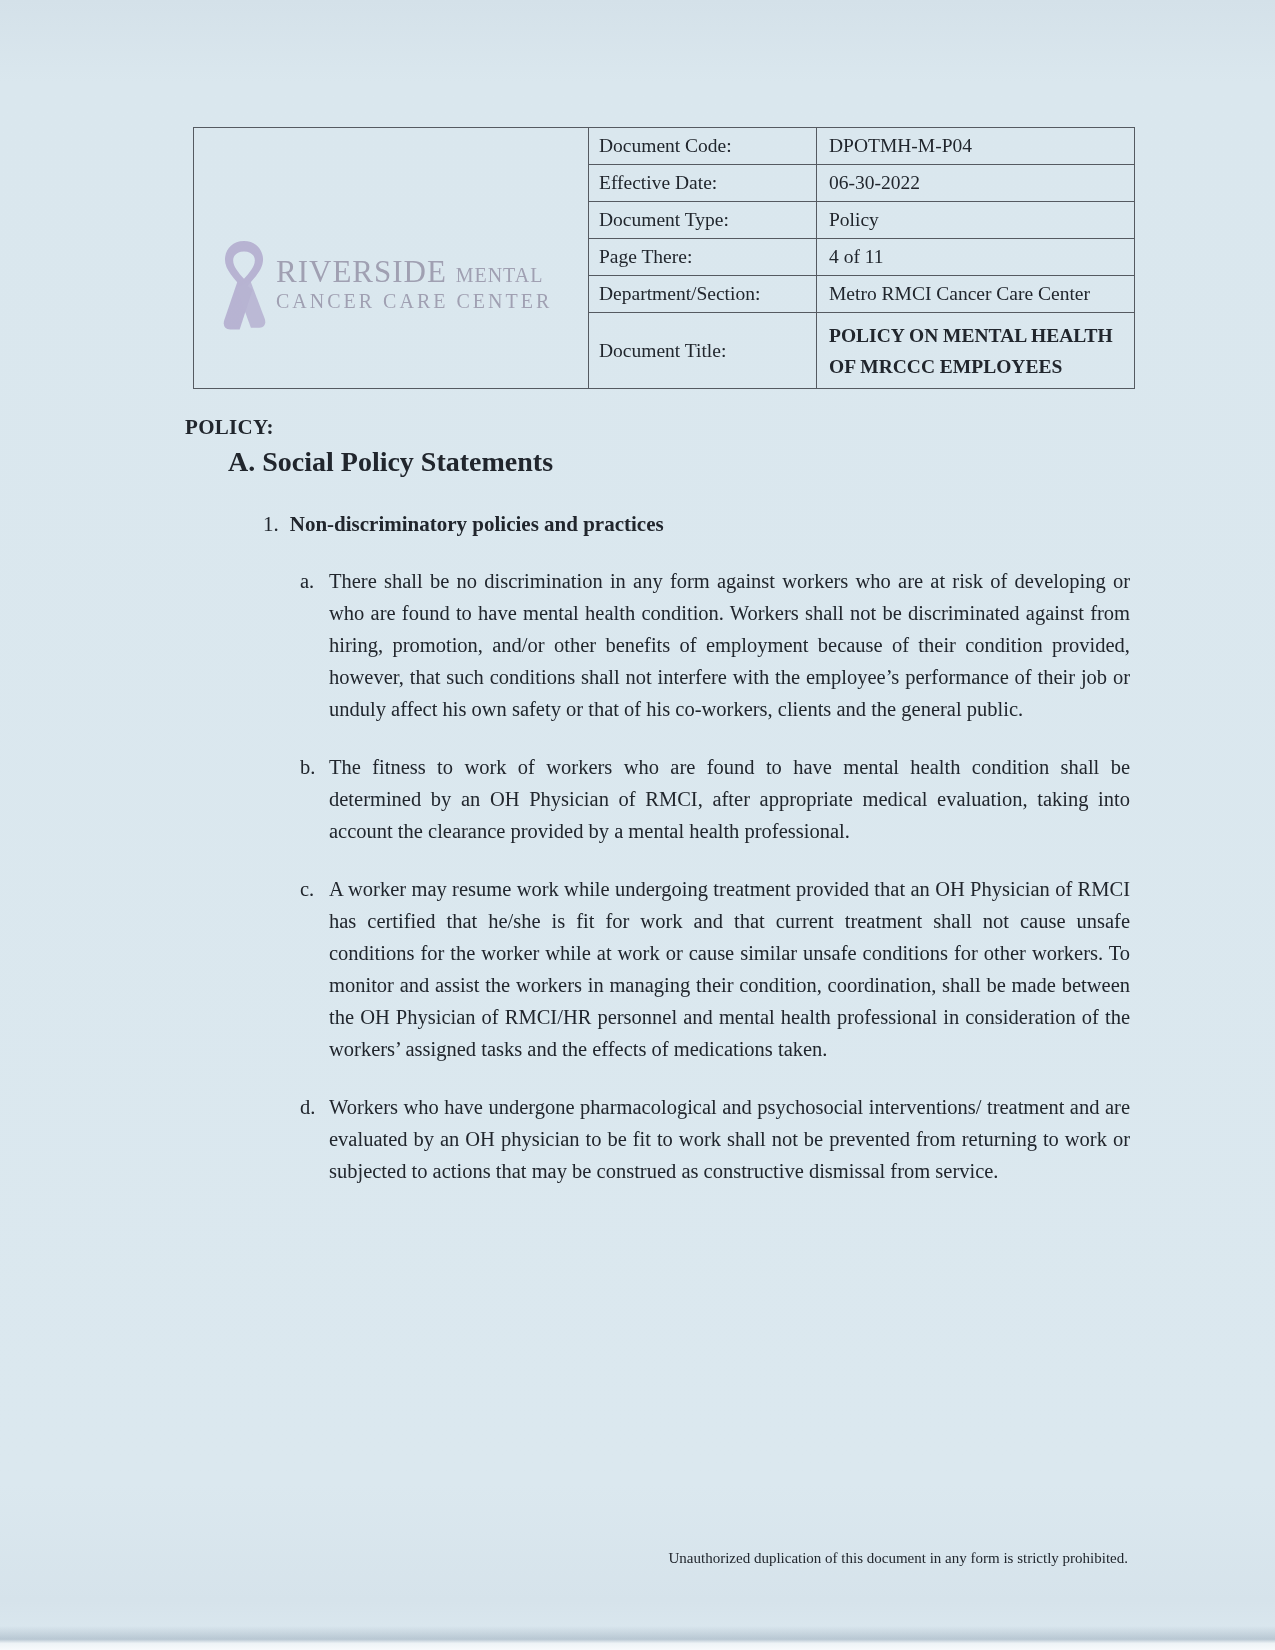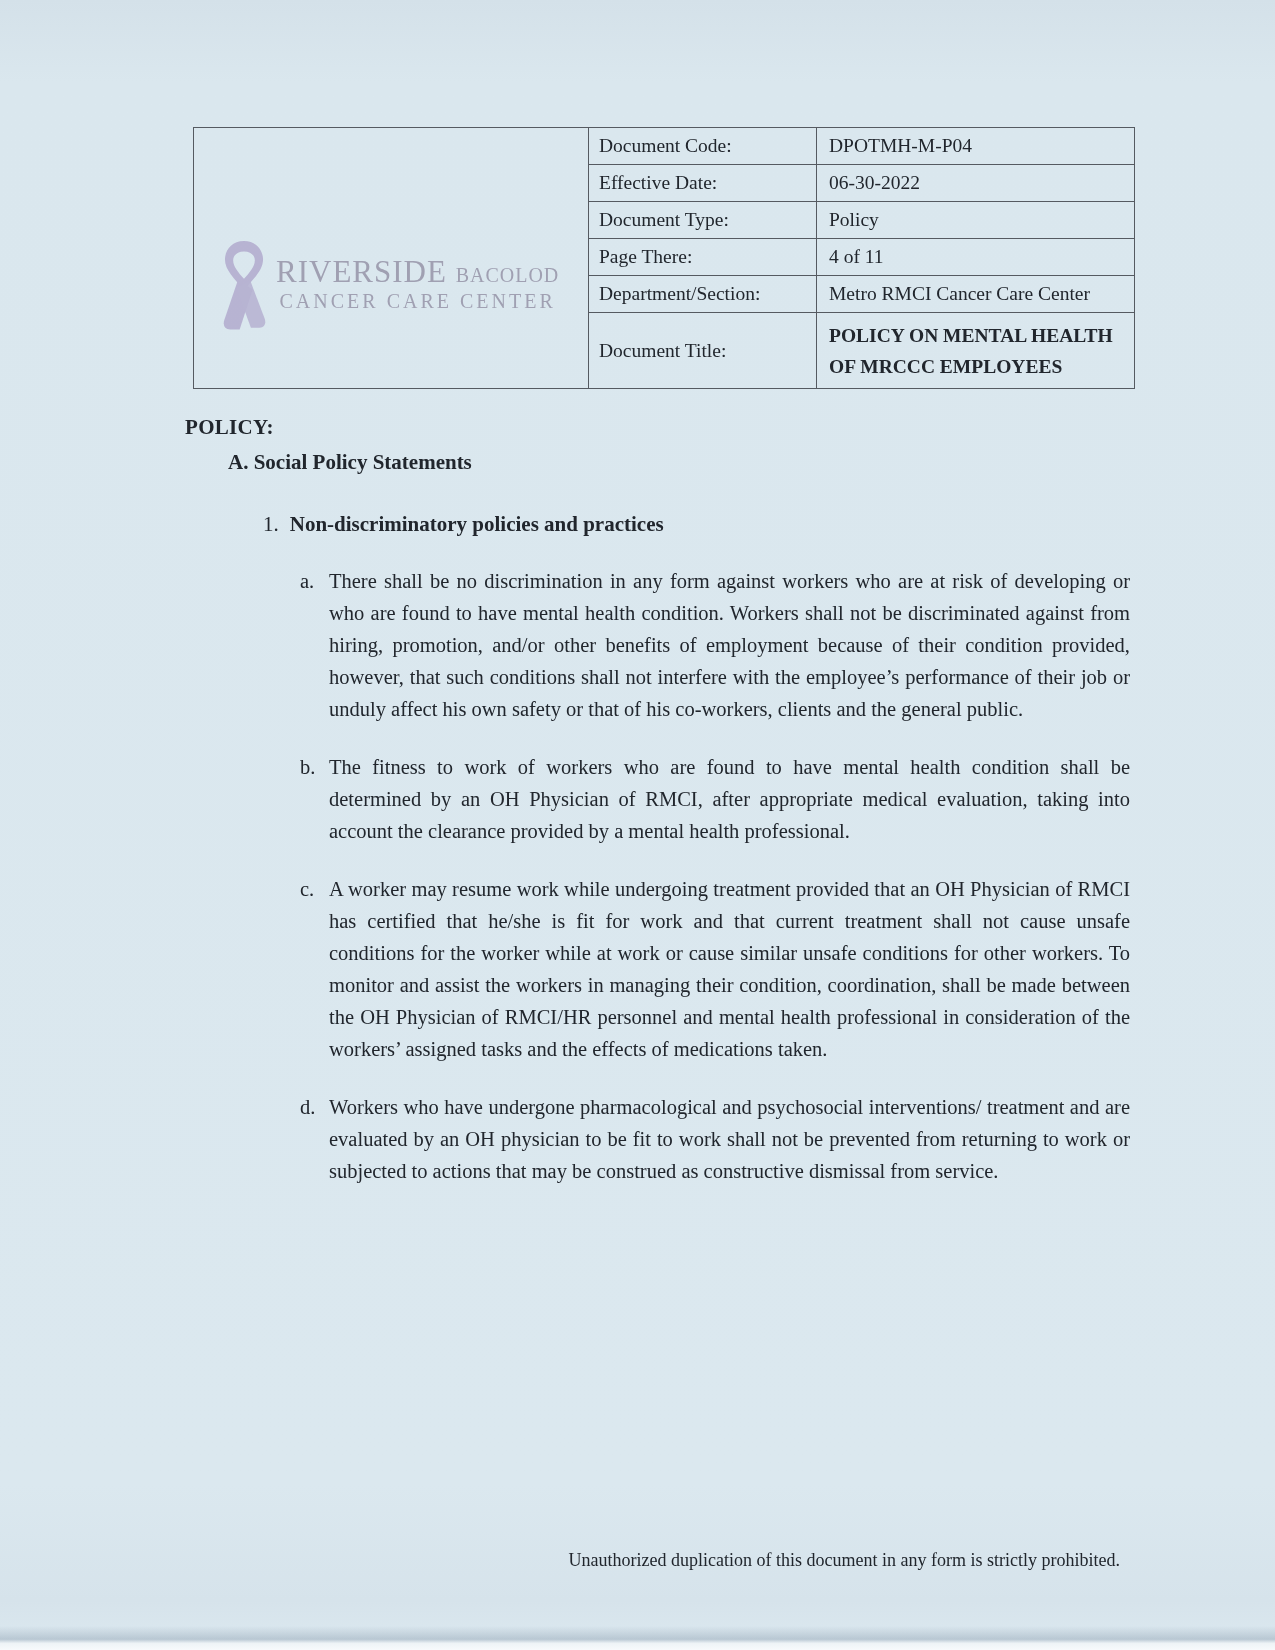--- a/index.html
+++ b/index.html
@@ -43,31 +43,31 @@
   .logo-line1 { font-size:31px; letter-spacing:1px; line-height:30px; white-space:nowrap; }
   .logo-city { font-size:20px; letter-spacing:1px; }
   .logo-line2 { font-size:20px; letter-spacing:3px; text-align:center; line-height:22px; white-space:nowrap; }
 
   
   .doc-body {
     position:absolute; left:185px; top:414px; width:945px;
     font-size:20.5px; line-height:32px;
   }
   .policy-heading { font-weight:bold; font-size:21px; line-height:26px; letter-spacing:.3px; }
-  .section-a { font-weight:bold; font-size:21px; line-height:26px; margin:9px 0 12px 43px; }
+  .section-a { font-weight:bold; font-size:28px; line-height:26px; margin:9px 0 12px 43px; }
   .item1 { margin:36px 0 12px 78px; font-size:21px; line-height:26px; }
   .item1 .num { margin-right:11px; }
   .item1 .ititle { font-weight:bold; }
   .paras { margin-left:115px; margin-top:28px; }
   .para { display:flex; margin-bottom:26px; }
   .para .marker { flex:0 0 29px; width:29px; }
   .para .ptext { flex:1; text-align:justify; }
 
   
-  .footer { position:absolute; top:1550px; right:155px; font-size:18px; }
+  .footer { position:absolute; top:1550px; right:147px; font-size:15px; }
 
   
   .scan-edge {
     position:absolute; left:0; right:0; bottom:0; height:24px;
     background:linear-gradient(to bottom, rgba(110,130,150,0) 0%, rgba(95,115,138,.28) 55%, #eef3f6 72%, #f8fafc 100%);
   }
 </style>
 </head>
 <body>
 
@@ -88,21 +88,21 @@
               <g fill="#b2abce">
                 <path d="M30 2 C15 2 8 14 8 23 C8 36 19 45 30 59 C41 45 52 36 52 23 C52 14 45 2 30 2 Z M30 14 C38 14 42.5 19 42.5 24 C42.5 31.5 36.5 38 30 45.5 C23.5 38 17.5 31.5 17.5 24 C17.5 19 22 14 30 14 Z"></path>
                 <path d="M23 47 L7 94 Q5 103 14 104 L25 104 L40 58 Z"></path>
                 <path d="M37 47 L54 92 Q56.5 101 48 102 L38 102 L21 56 Z" opacity="0.92"></path>
               </g>
             </svg>
           </span>
           <div class="logo-text">
             <div class="logo-line1">
               <span>RIVERSIDE</span>
-              <span class="logo-city">BACOLOD</span>
+              <span class="logo-city">MENTAL</span>
             </div>
             <div class="logo-line2">CANCER CARE CENTER</div>
           </div>
         </div>
       </td>
       <td class="lbl">Document Code:</td>
       <td class="val">DPOTMH-M-P04</td>
     </tr>
     <tr class="row">
       <td class="lbl">Effective Date:</td>

